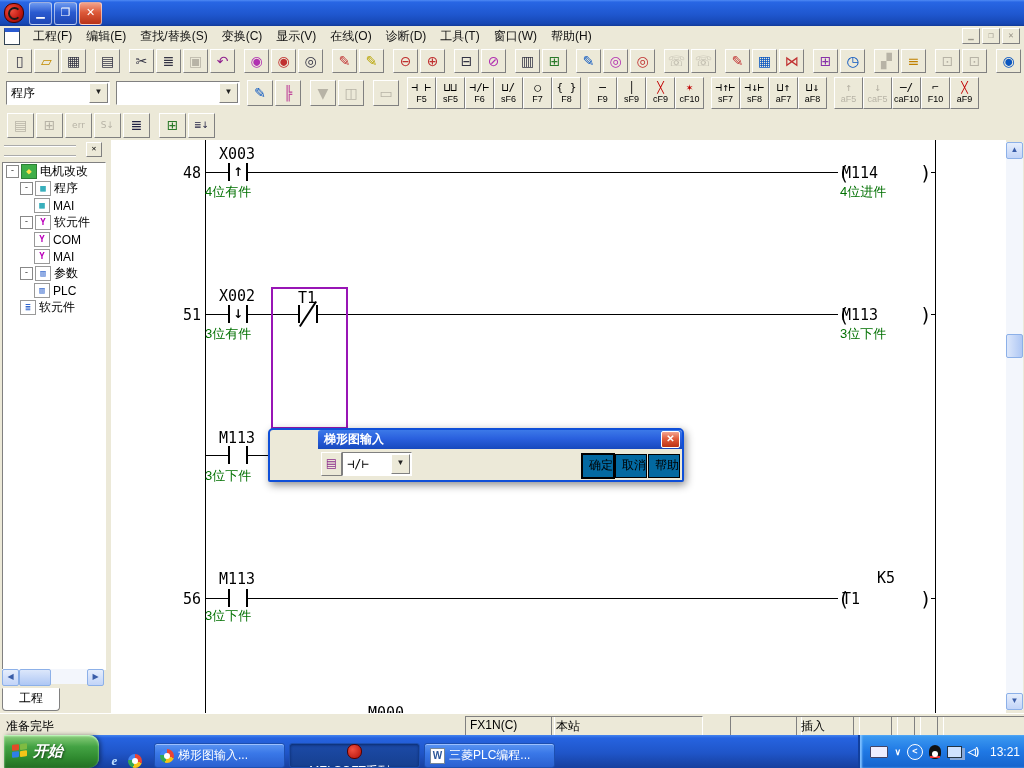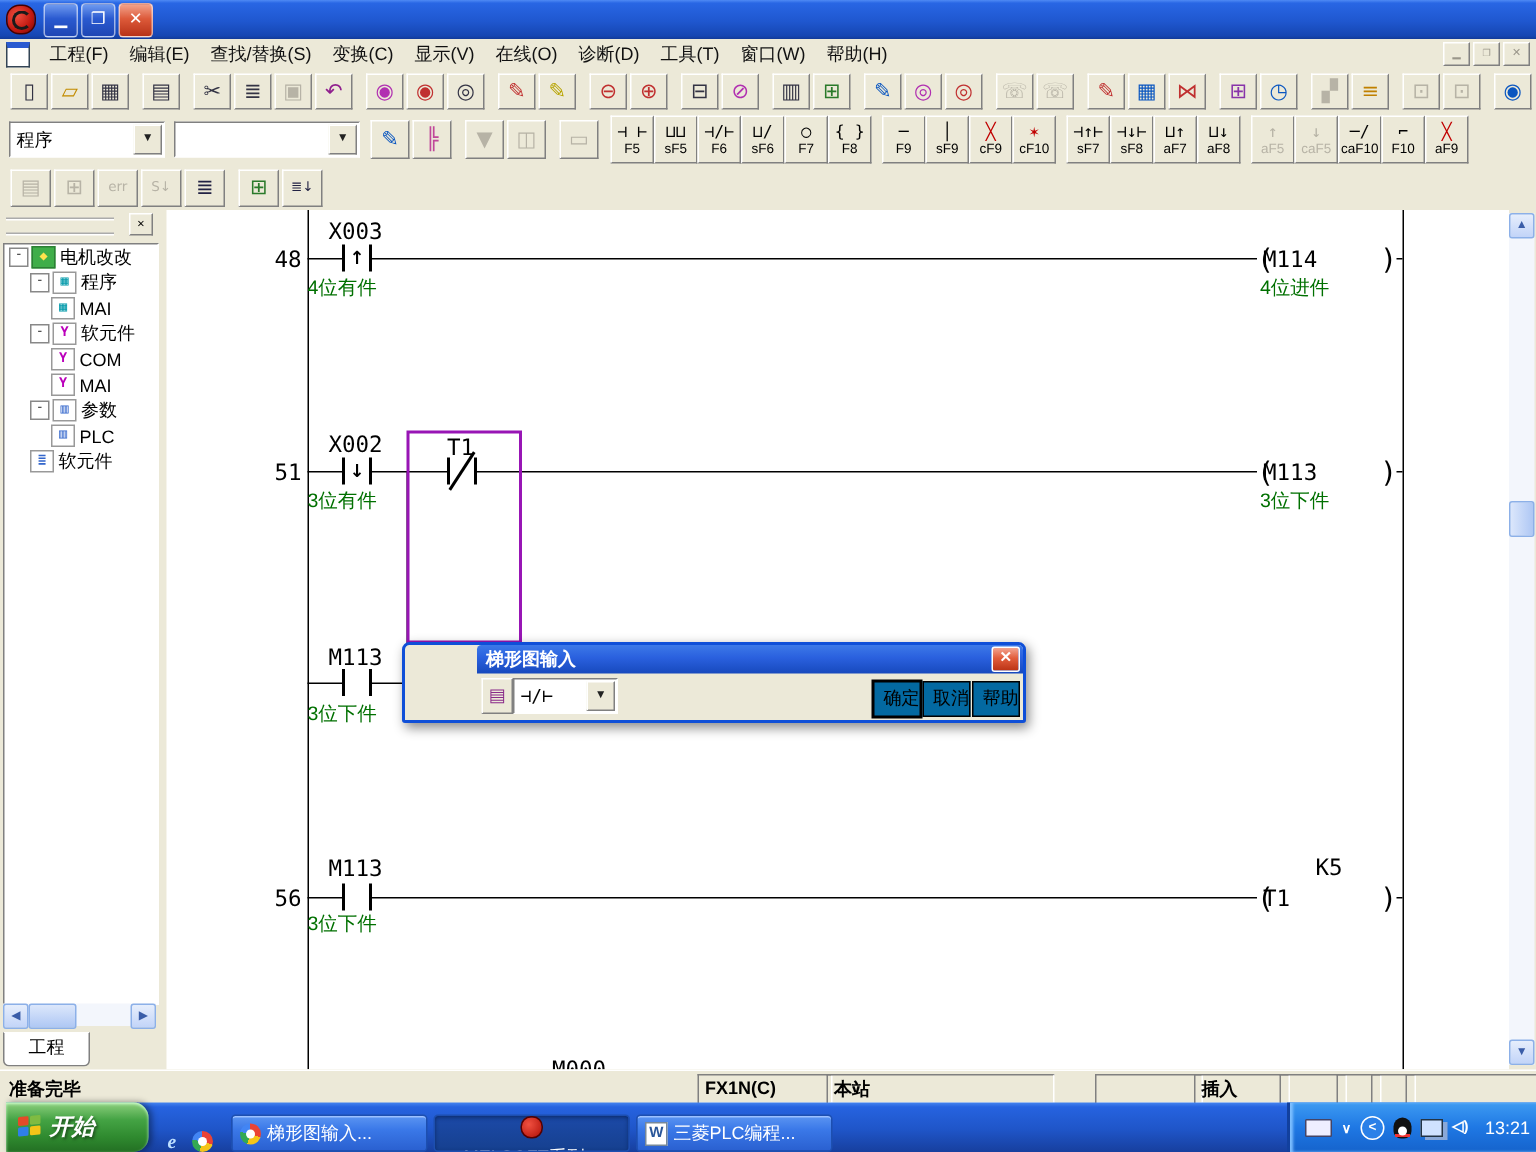--- a/index.html
+++ b/index.html
@@ -119,21 +119,21 @@
   #dlg-input{position:absolute;left:95px;top:3px;width:165px;height:20px;background:#fff;
     border:1px solid;border-color:#808080 #fff #fff #808080;
     font:13px "DejaVu Sans Mono",monospace;padding:0 3px;}
   .dlg-btn{position:absolute;top:5px;width:30px;height:22px;background:#0369a1;border:1px solid #000;
     font:12px/20px "Liberation Sans",sans-serif;text-align:right;}
   #dlg-ok{left:264px;outline:1px solid #000;}
   #dlg-cancel{left:297px;}
   #dlg-help{left:330px;}
   
   #statusbar{position:absolute;left:0;top:713px;width:1024px;height:22px;background:#ece9d8;
-    border-top:1px solid #fff;font-weight:bold;}
+    border-top:1px solid #fff;}
   #sb-ready{position:absolute;left:6px;top:4px;font-size:12px;}
   .sbcell{position:absolute;top:2px;height:16px;border:1px solid;border-color:#808080 #fff #fff #808080;
     font-size:12px;padding:1px 4px;color:#000;overflow:hidden;}
   
   #taskbar{position:absolute;left:4px;top:735px;width:1024px;height:33px;
     background:linear-gradient(180deg,#4584ef 0%,#2663e0 9%,#1f55c8 55%,#173f9e 100%);display:flex;align-items:flex-end;}
   #startbtn{width:95px;height:33px;border-radius:0 10px 10px 0;display:flex;align-items:center;gap:5px;
     background:linear-gradient(180deg,#8ed07e 0%,#44a344 35%,#2f8a2f 70%,#236f23 100%);
     box-shadow:inset 0 1px 2px #cfffcf,2px 0 4px rgba(0,0,0,.4);padding-left:8px;box-sizing:border-box;}
   #winflag{width:16px;height:15px;display:grid;grid-template-columns:7px 7px;grid-template-rows:6px 6px;gap:1px;transform:skewY(-6deg);}

